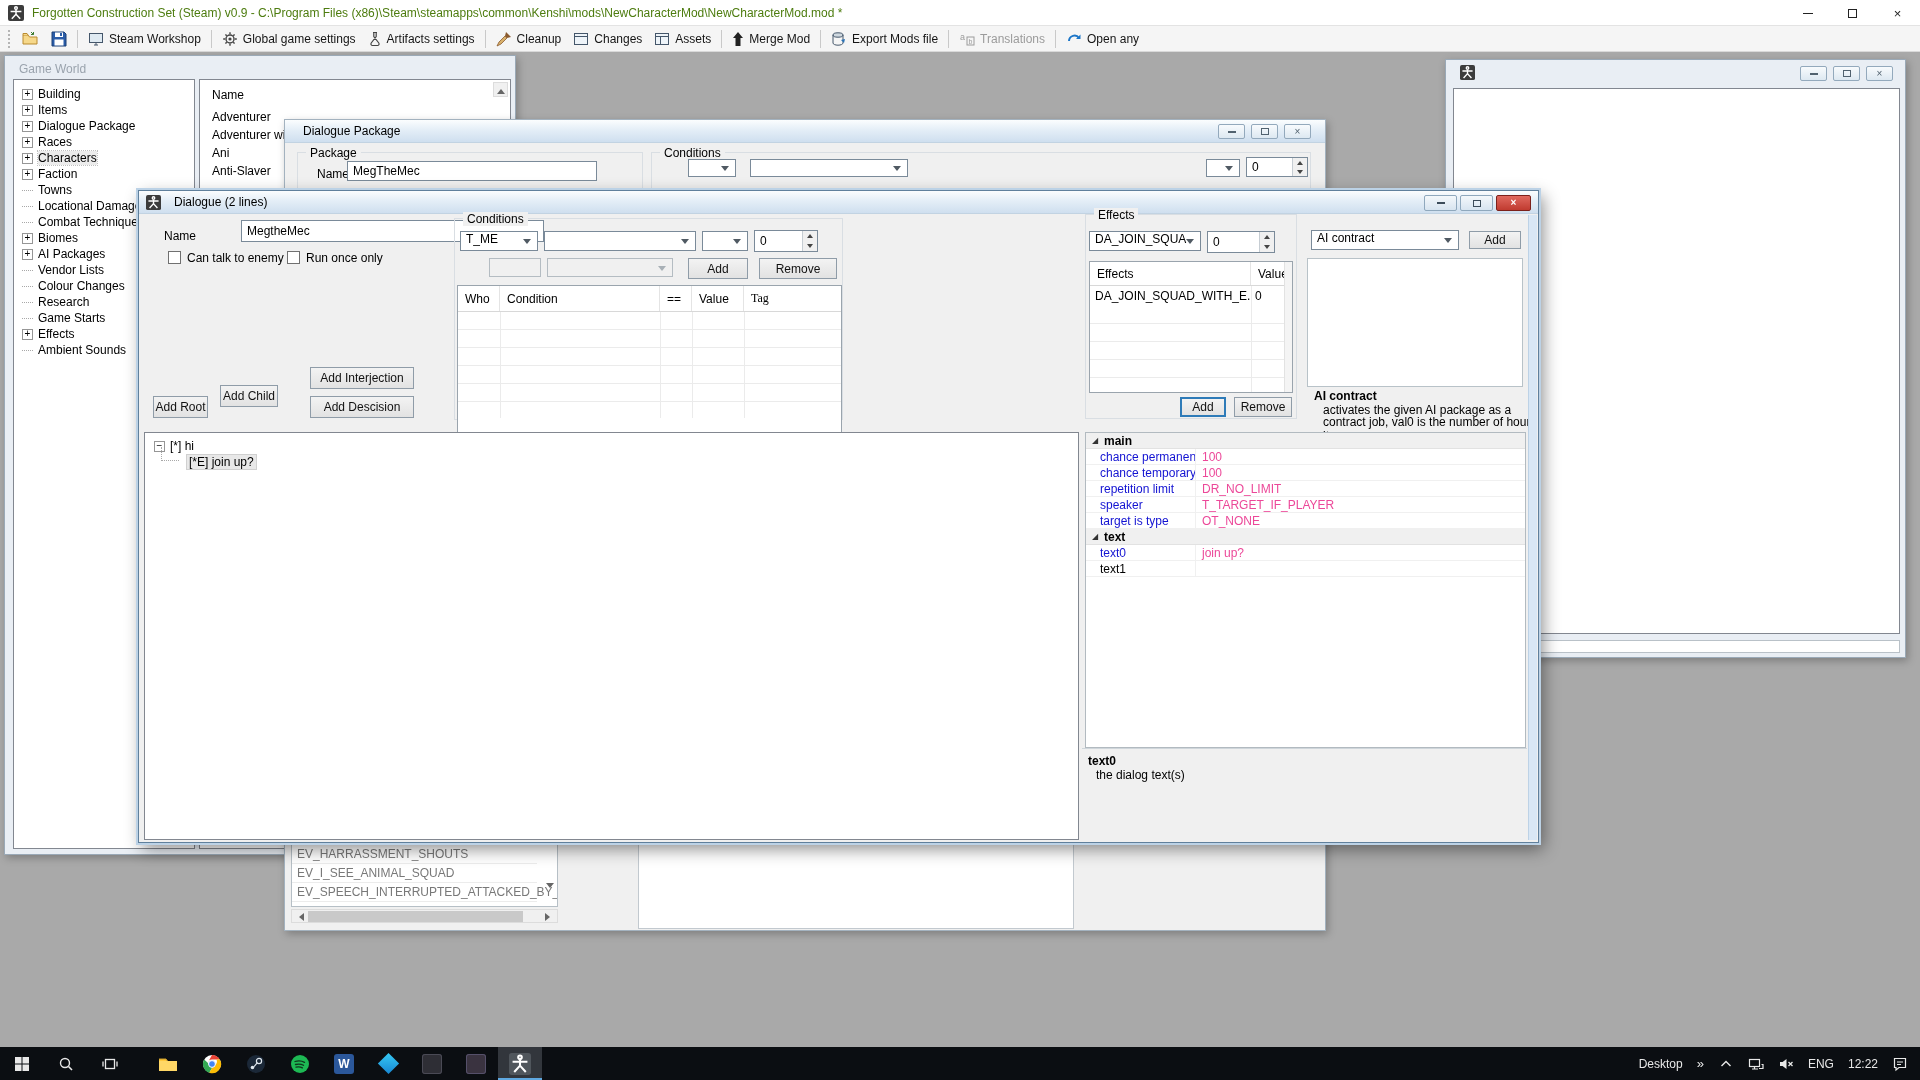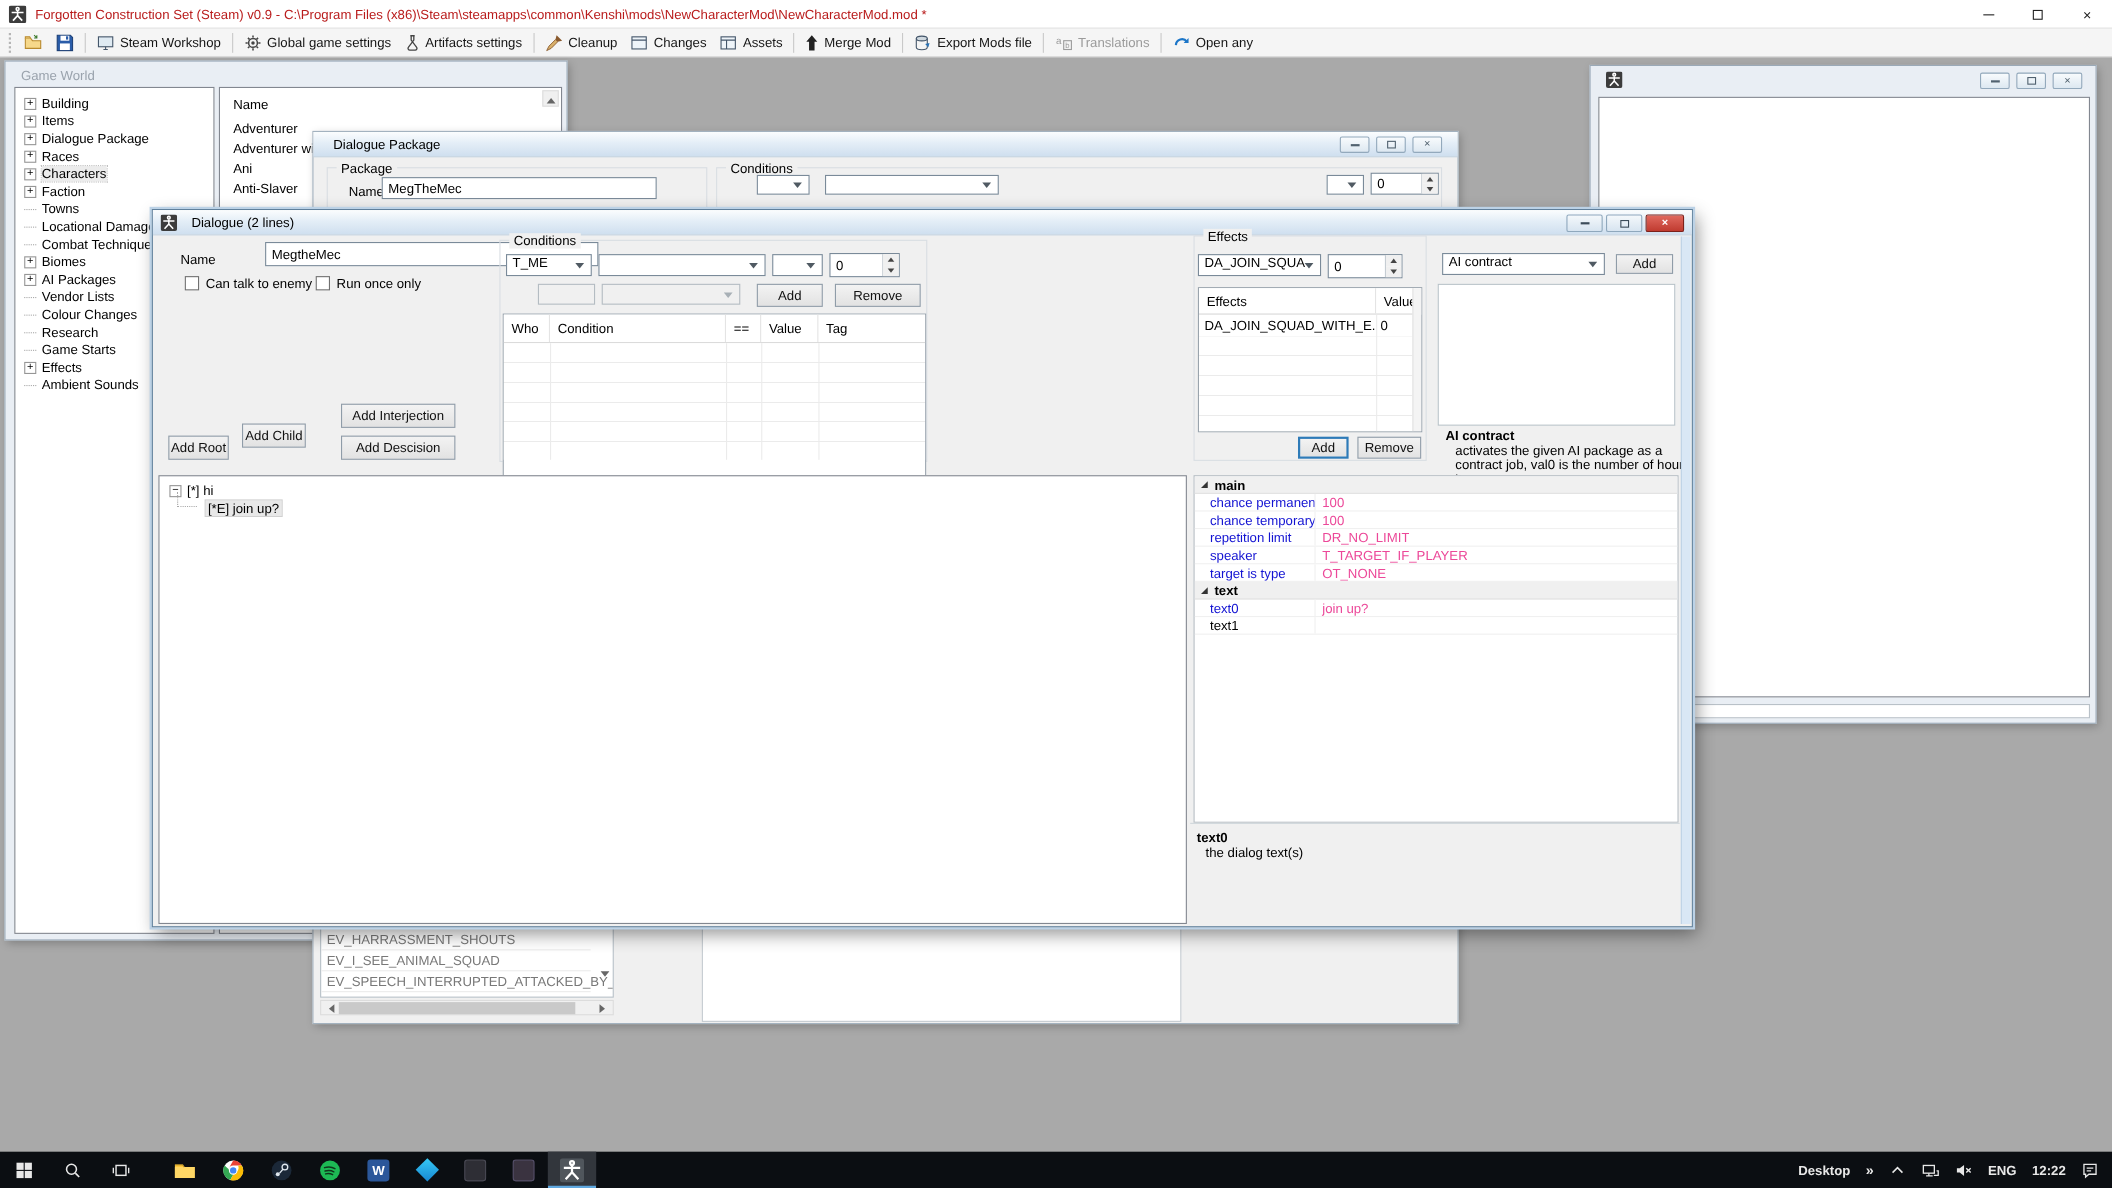--- a/index.html
+++ b/index.html
@@ -4,21 +4,21 @@
 <style>
   * { box-sizing:border-box; margin:0; padding:0; }
   html,body { width:1920px; height:1080px; overflow:hidden; }
   body { font-family:"Liberation Sans","DejaVu Sans",sans-serif; font-size:12px; color:#000; }
   .screen { position:relative; width:1920px; height:1080px; background:#a9a9a9; overflow:hidden; }
   .abs { position:absolute; }
 
   
   .mtitle { position:absolute; left:0; top:0; width:1920px; height:26px; background:#ffffff; display:flex; align-items:center; border-bottom:1px solid #e3e3e3; }
   .appicon { margin:0 8px 0 8px; display:inline-flex; }
-  .mtitle-text { font-size:12px; color:#b91c1c; white-space:nowrap; }
+  .mtitle-text { font-size:12px; color:#4d7c0f; white-space:nowrap; }
   .mbtns { position:absolute; right:0; top:0; height:26px; display:flex; }
   .mbtn { width:45px; height:26px; display:flex; align-items:center; justify-content:center; color:#222; font-size:13px; }
   .glyph-min { width:10px; height:1px; background:#222; display:block; }
   .glyph-restore { width:9px; height:9px; border:1px solid #222; display:block; }
 
   .toolbar { position:absolute; left:0; top:26px; width:1920px; height:26px; background:#f5f5f5; border-bottom:1px solid #d9d9d9; display:flex; align-items:center; padding-left:4px; }
   .grip { width:4px; height:18px; margin:0 4px; border-left:2px dotted #b5b5b5; }
   .tbit { display:flex; align-items:center; gap:5px; padding:3px 6px; white-space:nowrap; color:#151515; }
   .tbit svg { flex:none; }
   .tbit.disabled { color:#9b9b9b; }
@@ -85,21 +85,21 @@
   .sb-thumb { background:#c9c9c9; position:absolute; }
   .tri-l { width:0; height:0; border:4px solid transparent; border-right:5px solid #666; }
   .tri-r { width:0; height:0; border:4px solid transparent; border-left:5px solid #666; }
   .tri-u2 { width:0; height:0; border:4px solid transparent; border-bottom:5px solid #666; }
   .tri-d2 { width:0; height:0; border:4px solid transparent; border-top:5px solid #666; }
 
   
   .taskbar { position:absolute; left:0; top:1047px; width:1920px; height:33px; background:#0b0e12; display:flex; align-items:center; color:#e8e8e8; }
   .tbtn { width:44px; height:33px; display:flex; align-items:center; justify-content:center; flex:none; }
   .tbtn.active { background:#32363c; box-shadow:inset 0 -2px 0 #5fa8e0; }
-  .tb-right { margin-left:auto; display:flex; align-items:center; gap:14px; padding-right:12px; font-size:12px;font-weight:bold; }
+  .tb-right { margin-left:auto; display:flex; align-items:center; gap:14px; padding-right:12px; font-size:12px; }
   .ic16 { width:16px; height:16px; display:block; }
   .word-sq { width:20px; height:20px; background:#2b579a; border-radius:3px; color:#fff; font-weight:bold; font-size:12px; display:flex; align-items:center; justify-content:center; }
   .diamond { width:15px; height:15px; background:linear-gradient(135deg,#36c9f4,#1787d3); transform:rotate(45deg); }
   .darksq1 { width:20px; height:20px; background:#2e2e35; border-radius:3px; box-shadow:inset 0 0 0 1px #4a4a55; }
   .darksq2 { width:20px; height:20px; background:#3a3340; border-radius:3px; box-shadow:inset 0 0 0 1px #55506a; }
 </style>
 </head>
 <body>
 
 <div class="screen">
@@ -487,21 +487,21 @@
             </div>
           <div class="lvw-hc" style="left:42px;width:160px;">
               <span>Condition</span>
             </div>
           <div class="lvw-hc" style="left:202px;width:32px;">
               <span>==</span>
             </div>
           <div class="lvw-hc" style="left:234px;width:52px;">
               <span>Value</span>
             </div>
-          <div class="lvw-hc" style="left:286px;width:97px;border-right:none;">
+          <div class="lvw-hc" style="left:286px;width:97px;border-right:none;font-family:Liberation Serif, serif;">
               <span>Tag</span>
             </div>
         </div>
         <div class="rowlines" style="top:26px;height:106px;"></div>
         <div class="colsep" style="left:42px;top:26px;height:106px;"></div>
         <div class="colsep" style="left:202px;top:26px;height:106px;"></div>
         <div class="colsep" style="left:234px;top:26px;height:106px;"></div>
         <div class="colsep" style="left:286px;top:26px;height:106px;"></div>
       </div>
     </div>

